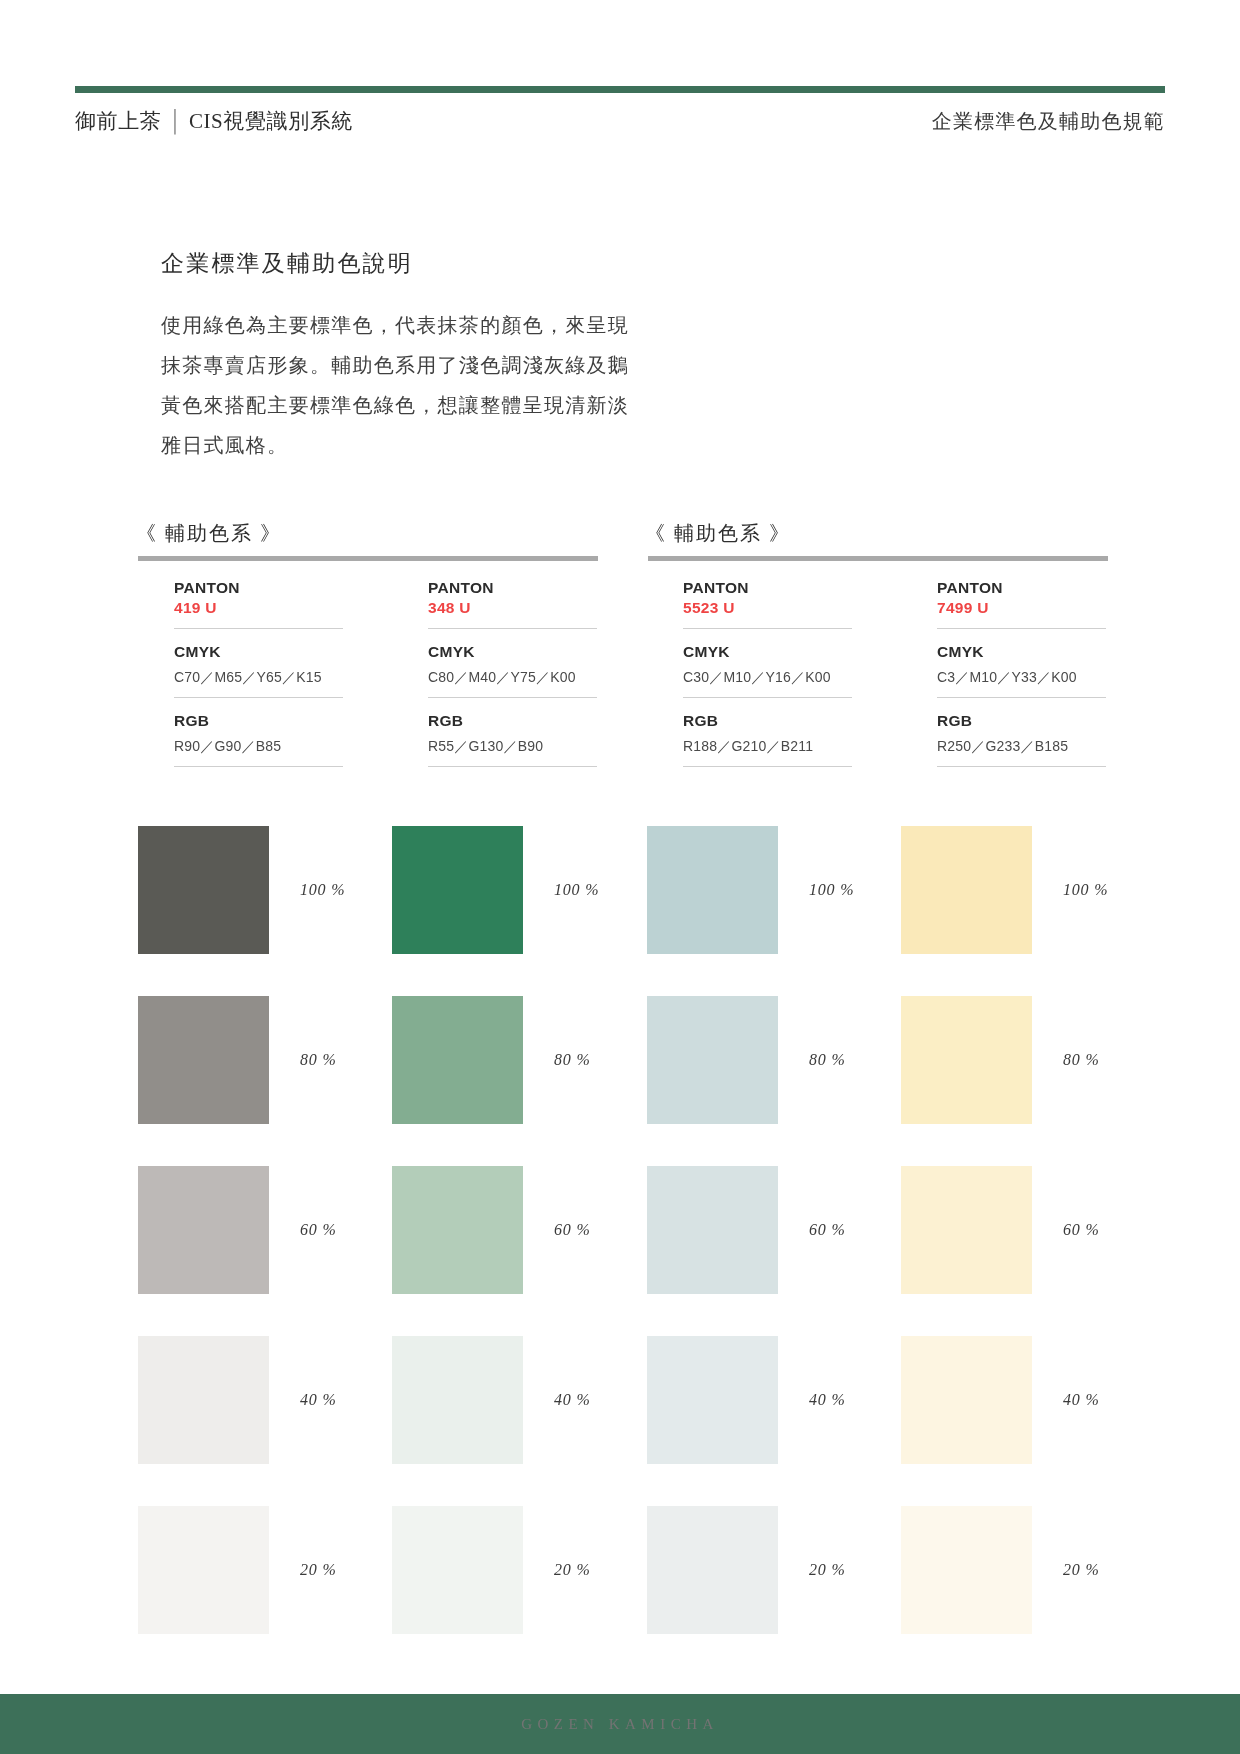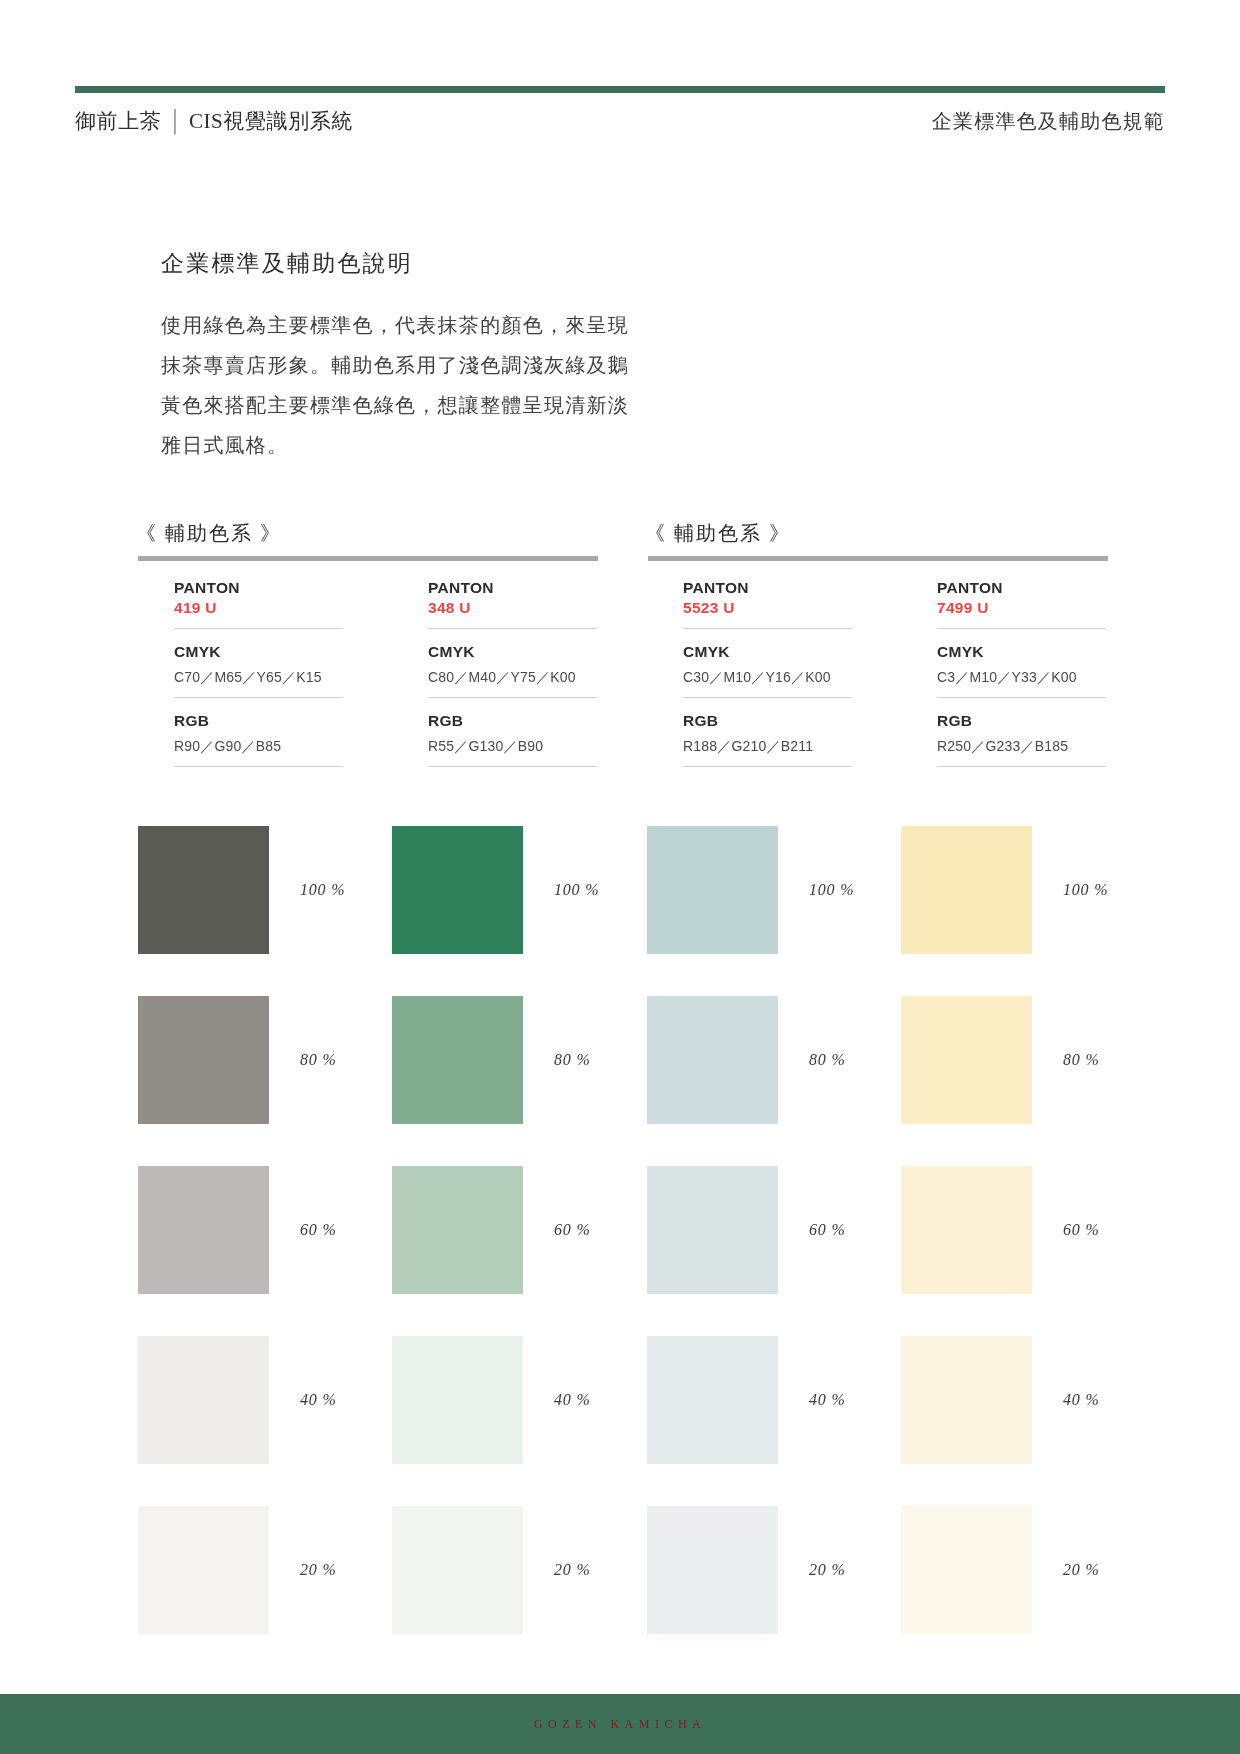--- a/index.html
+++ b/index.html
@@ -170,22 +170,22 @@
     background: #3d7059;
   }
   #footer-text {
     position: absolute;
     left: 0; bottom: 0;
     width: 1240px; height: 60px;
     display: flex;
     align-items: center;
     justify-content: center;
     font-family: "Liberation Serif", "DejaVu Serif", serif;
-    font-size: 12px;
-    color: #7f1d1d;
+    font-size: 15px;
+    color: #737373;
     letter-spacing: 5.5px;
   }
 </style>
 </head>
 <body>
 
 <div id="header-rule" style="background: rgb(61, 112, 89);"></div>
 
 <div id="header-row">
   <div id="header-left">

